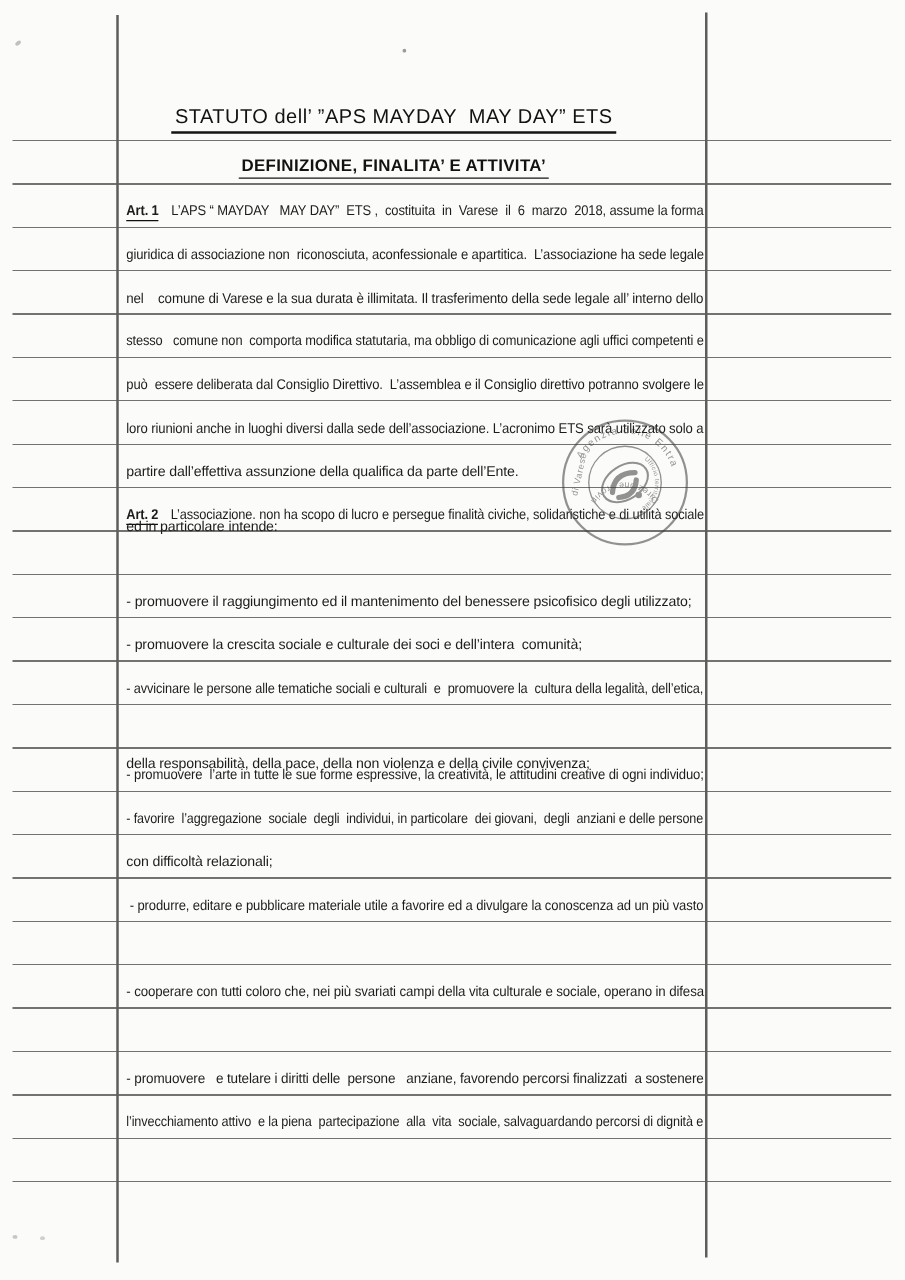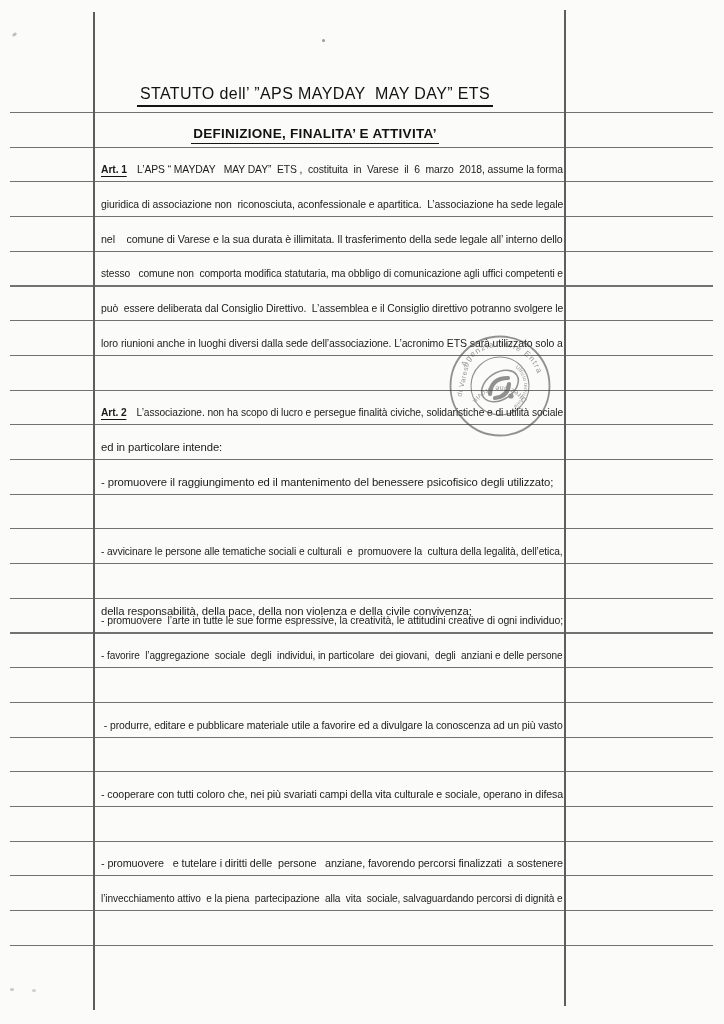--- a/index.html
+++ b/index.html
@@ -75,27 +75,30 @@
 
   <div class="doc-title"><span>STATUTO dell’ ”APS MAYDAY  MAY DAY” ETS</span></div>
   <div class="doc-subtitle"><span>DEFINIZIONE, FINALITA’ E ATTIVITA’</span></div>
 
   <div class="tl" style="top: 161px; transform: scaleX(0.918);"><span class="art">Art. 1</span><span>L’APS “ MAYDAY   MAY DAY”  ETS ,  costituita  in  Varese  il  6  marzo  2018, assume la forma</span></div>
   <div class="tl" style="top: 196px; transform: scaleX(0.924);">giuridica di associazione non  riconosciuta, aconfessionale e apartitica.  L’associazione ha sede legale</div>
   <div class="tl" style="top: 231px; transform: scaleX(0.945);">nel    comune di Varese e la sua durata è illimitata. Il trasferimento della sede legale all’ interno dello</div>
   <div class="tl" style="top: 265px; transform: scaleX(0.908);">stesso   comune non  comporta modifica statutaria, ma obbligo di comunicazione agli uffici competenti e</div>
   <div class="tl" style="top: 300px; transform: scaleX(0.922);">può  essere deliberata dal Consiglio Direttivo.  L’assemblea e il Consiglio direttivo potranno svolgere le</div>
   <div class="tl" style="top: 335px; transform: scaleX(0.928);">loro riunioni anche in luoghi diversi dalla sede dell’associazione. L’acronimo ETS sarà utilizzato solo a</div>
+  <div class="tl" style="top:370px">partire dall’effettiva assunzione della qualifica da parte dell’Ente.</div>
   <div class="tl" style="top: 404px; transform: scaleX(0.906);"><span class="art">Art. 2</span><span>L’associazione. non ha scopo di lucro e persegue finalità civiche, solidaristiche e di utilità sociale</span></div>
-  <div class="tl" style="top:439px">ed in particolare intende:</div>
+  <div class="tl" style="top:414px">ed in particolare intende:</div>
   <div class="tl" style="top:474px">- promuovere il raggiungimento ed il mantenimento del benessere psicofisico degli utilizzato;</div>
+  <div class="tl" style="top:508px">- promuovere la crescita sociale e culturale dei soci e dell’intera  comunità;</div>
   <div class="tl" style="top: 543px; transform: scaleX(0.902);">- avvicinare le persone alle tematiche sociali e culturali  e  promuovere la  cultura della legalità, dell’etica,</div>
   <div class="tl" style="top:603px">della responsabilità, della pace, della non violenza e della civile convivenza;</div>
   <div class="tl" style="top: 612px; transform: scaleX(0.924);">- promuovere  l’arte in tutte le sue forme espressive, la creatività, le attitudini creative di ogni individuo;</div>
   <div class="tl" style="top: 647px; transform: scaleX(0.89);">- favorire  l’aggregazione  sociale  degli  individui, in particolare  dei giovani,  degli  anziani e delle persone</div>
+  <div class="tl" style="top:682px">con difficoltà relazionali;</div>
   <div class="tl" style="top: 717px; transform: scaleX(0.922);"> - produrre, editare e pubblicare materiale utile a favorire ed a divulgare la conoscenza ad un più vasto</div>
   <div class="tl" style="top: 786px; transform: scaleX(0.941);">- cooperare con tutti coloro che, nei più svariati campi della vita culturale e sociale, operano in difesa</div>
   <div class="tl" style="top: 855px; transform: scaleX(0.955);">- promuovere   e tutelare i diritti delle  persone   anziane, favorendo percorsi finalizzati  a sostenere</div>
   <div class="tl" style="top: 890px; transform: scaleX(0.897);">l’invecchiamento attivo  e la piena  partecipazione  alla  vita  sociale, salvaguardando percorsi di dignità e</div>
 
   <svg class="stamp" viewBox="0 0 110 110">
     <defs>
       <path id="arcTop" d="M 17.9,41.6 A 39.5,39.5 0 0 1 92.1,41.6" fill="none"></path>
       <path id="arcBottom" d="M 83.6,71.5 A 33,33 0 0 0 26.4,71.5" fill="none"></path>
       <path id="arcInner" d="M 67.0,34.2 A 24,24 0 0 1 67.0,75.8" fill="none"></path>

